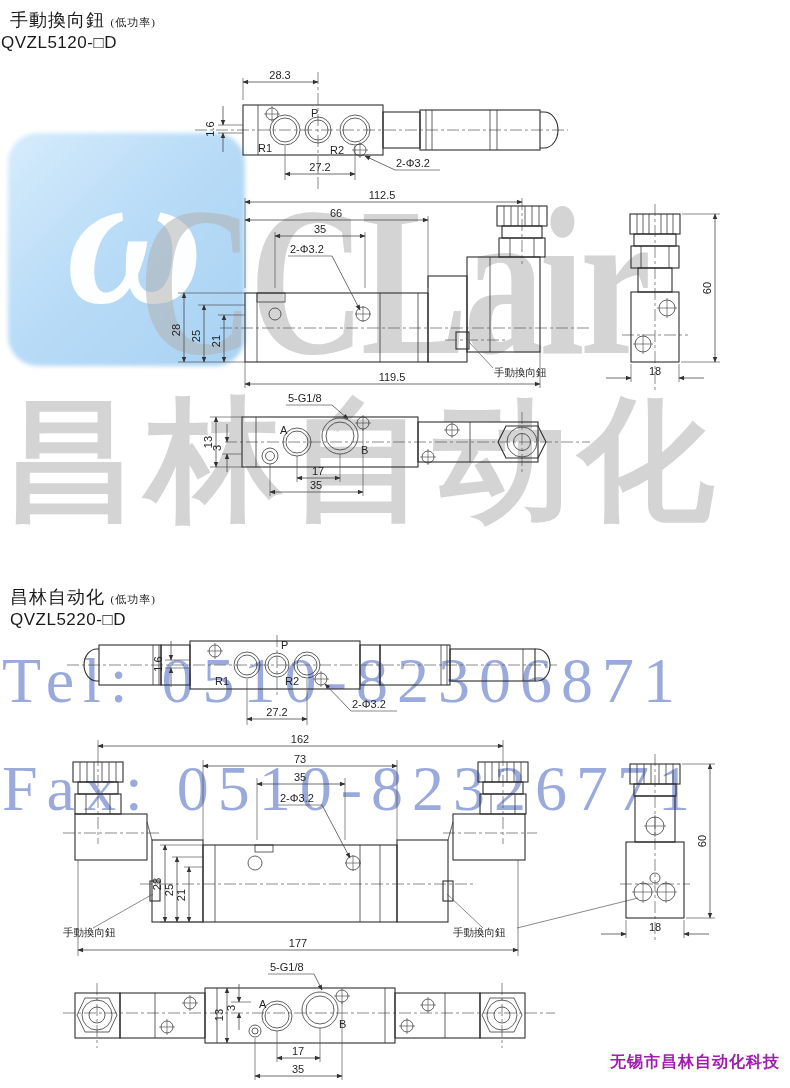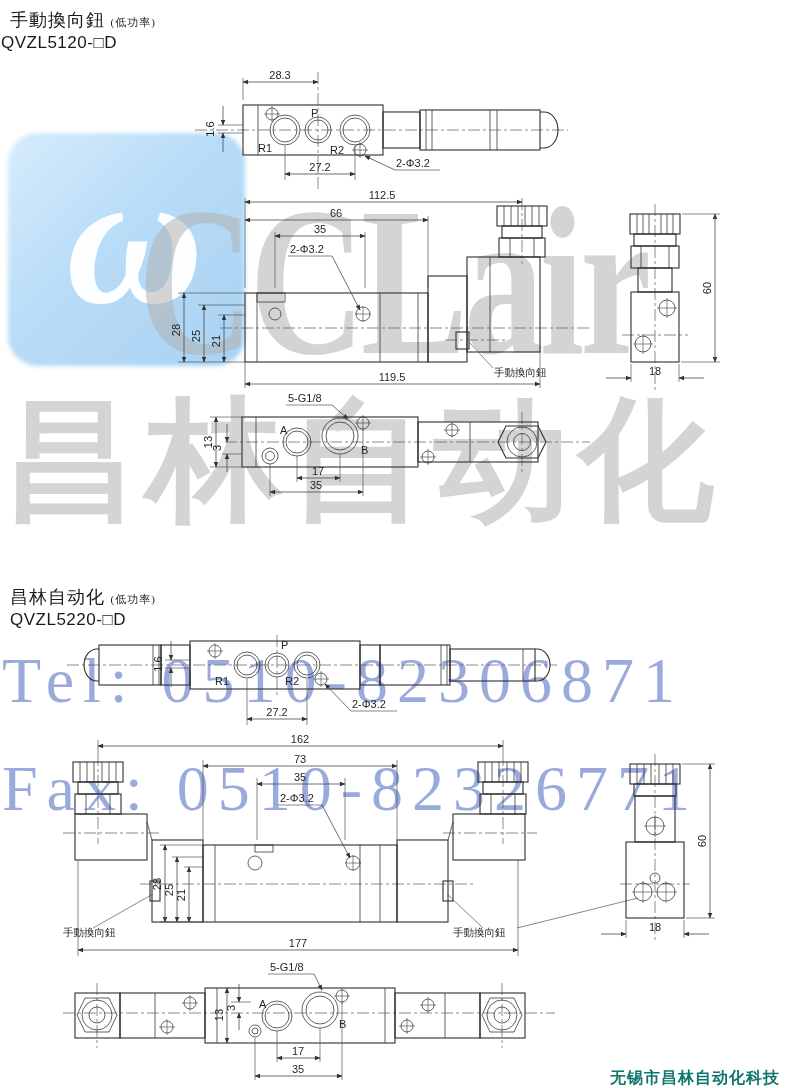--- a/index.html
+++ b/index.html
@@ -21,21 +21,21 @@
     transform:scaleY(0.98);transform-origin:0 0;}
   .wm-tel{left:2px;top:644px;font:64px "Liberation Serif",serif;
     color:rgba(137,155,214,0.85);letter-spacing:9px;white-space:nowrap;}
   .wm-fax{left:2px;top:752px;font:64px "Liberation Serif",serif;
     color:rgba(137,155,214,0.85);letter-spacing:9px;white-space:nowrap;}
   
   .ct{position:absolute;z-index:2;}
   .sec-title{font:18px "Liberation Serif",serif;color:#1a1a1a;letter-spacing:1px;}
   .sec-title .note{font-size:11px;}
   .model{font:17px "Liberation Sans",sans-serif;color:#1a1a1a;letter-spacing:0.5px;}
-  .footer{font:bold 16px "Liberation Sans",sans-serif;color:#0f766e;letter-spacing:1px;margin-top:16px;}
+  .footer{font:bold 16px "Liberation Sans",sans-serif;color:#a21caf;letter-spacing:1px;}
   
   svg{overflow:visible;}
   .ln{fill:none;stroke:#2e2e2e;stroke-width:1.1;}
   .lt{fill:none;stroke:#2e2e2e;stroke-width:0.75;}
   .cl{fill:none;stroke:#5a5a5a;stroke-width:0.7;stroke-dasharray:12 3 3 3;}
   .dim{fill:none;stroke:#4a4a4a;stroke-width:0.8;}
   .ext{fill:none;stroke:#4a4a4a;stroke-width:0.65;}
   text.t{font:11px "Liberation Sans",sans-serif;fill:#1f1f1f;}
   text.tz{font:10.5px "Liberation Sans",sans-serif;fill:#1f1f1f;}
 </style>

